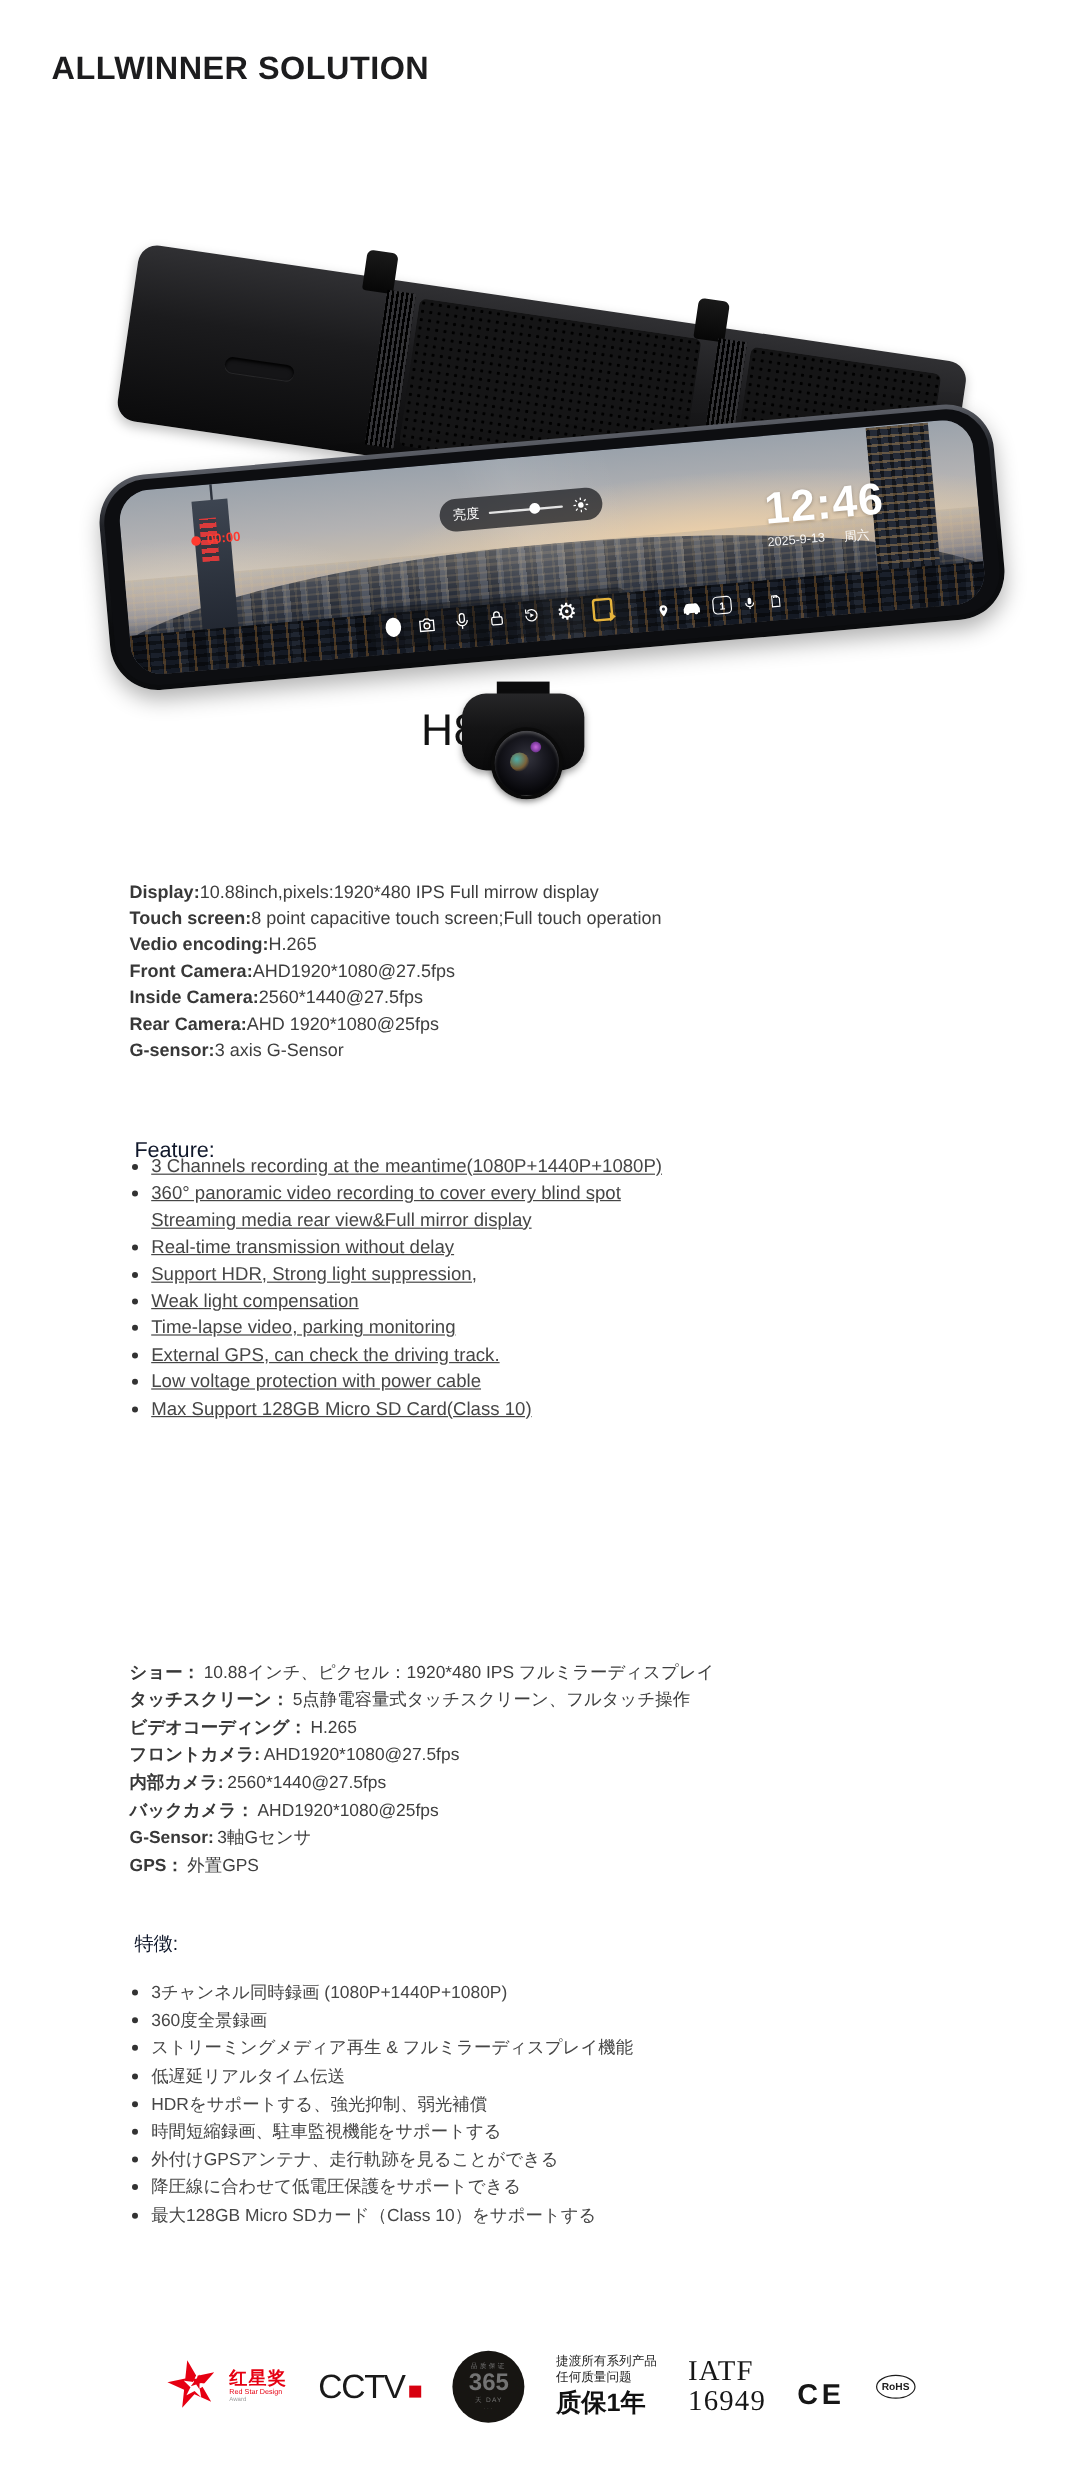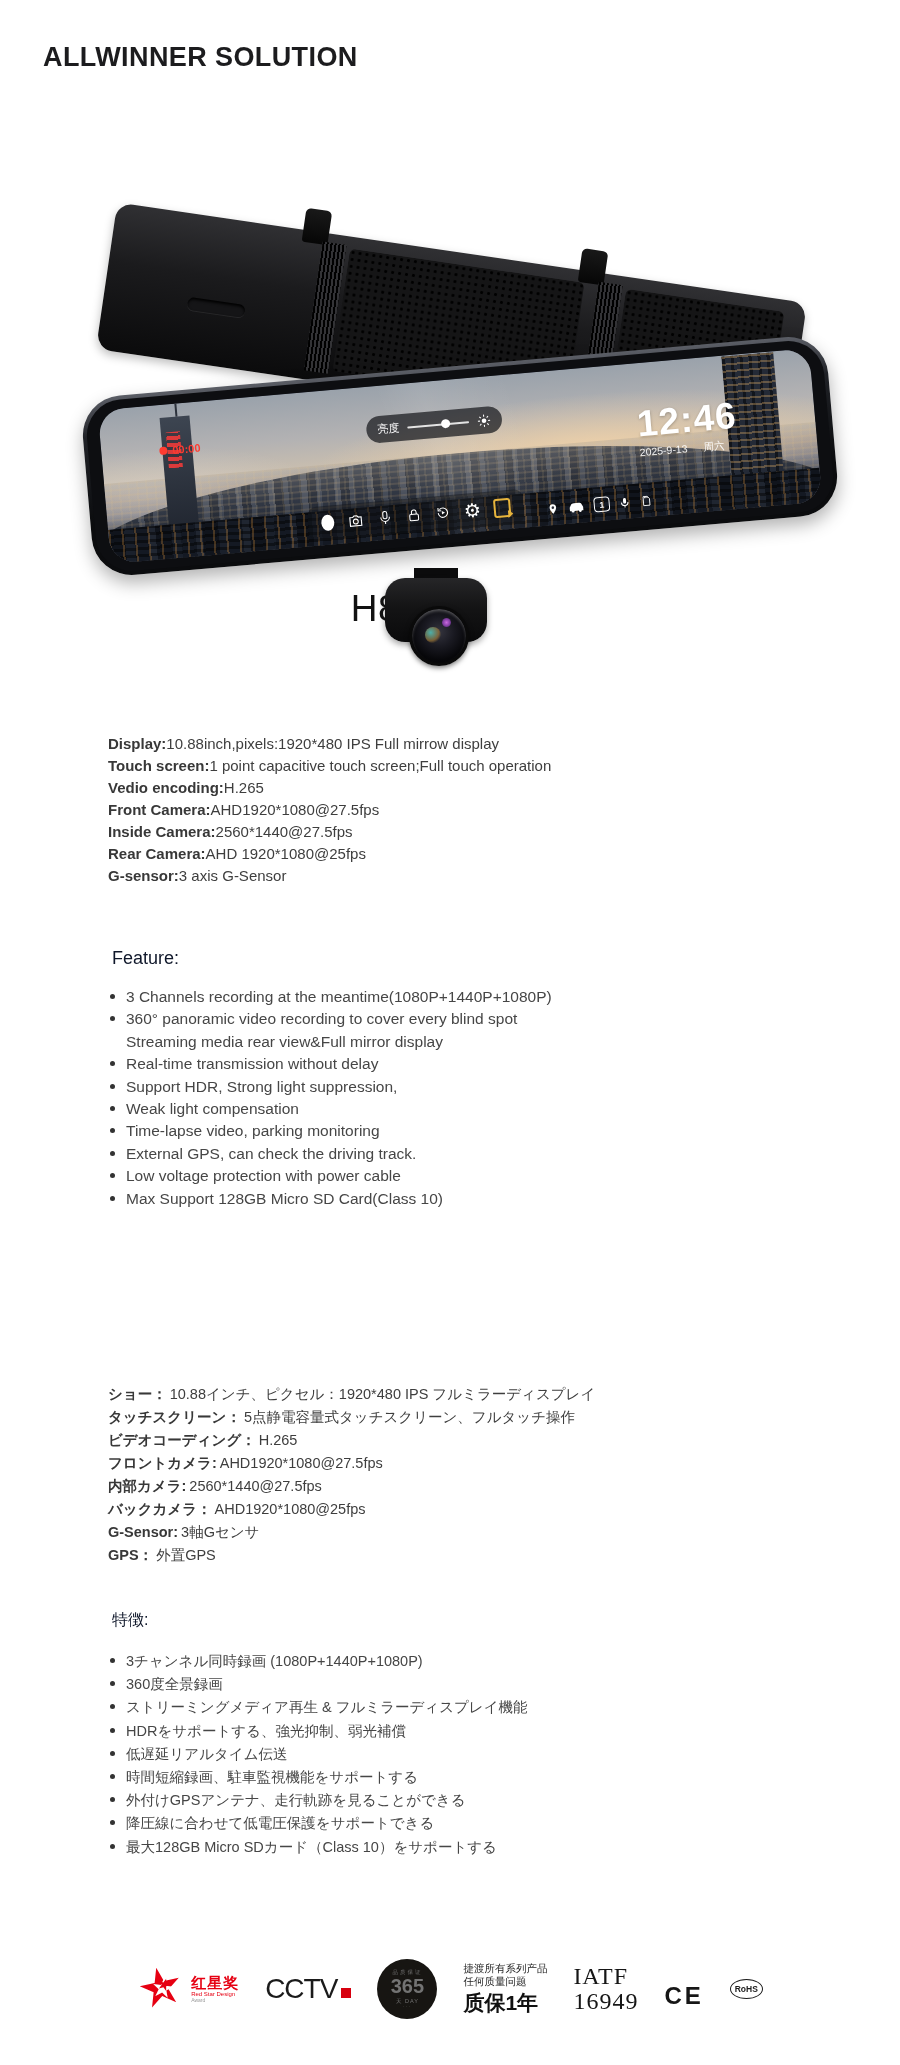--- a/index.html
+++ b/index.html
@@ -112,21 +112,21 @@
   .specs-en{top:733px;}
   .specs-jp{top:1383px;line-height:23px;font-size:14.5px;}
   .spec-label{font-weight:700;color:#383838;}
   .specs-jp .spec-value{padding-left:3px;}
 
   .feat-heading{position:absolute;left:112px;font-size:18px;color:#0f172a;font-weight:400;}
   .fh-en{top:948px;}
   .fh-jp{top:1610px;font-size:16px;}
 
   .feat-list{position:absolute;left:108px;font-size:15.5px;color:#464646;}
-  .fl-en{top:986px;line-height:22.4px;}
+  .fl-en{top:962px;line-height:22.4px;text-decoration:underline;}
   .fl-jp{top:1650px;line-height:23.2px;font-size:14.5px;}
   .feat-li{display:flex;align-items:flex-start;}
   .dot{flex:0 0 18px;position:relative;height:1em;}
   .dot::after{content:"";position:absolute;left:2px;top:8px;width:5px;height:5px;border-radius:50%;background:#333;}
   .feat-li.cont .dot::after{display:none;}
 
   
   .footer{position:absolute;left:0;right:0;top:1946px;height:86px;display:flex;
           align-items:center;justify-content:center;gap:26px;}
   .redstar{display:flex;align-items:center;gap:2px;}
@@ -269,21 +269,21 @@
         </div>
       </div>
     </div>
   </div>
 </div>
 
 <div class="model">H880</div>
 
 <div class="specs specs-en">
   <div><span class="spec-label">Display:</span><span class="spec-value">10.88inch,pixels:1920*480 IPS Full mirrow display</span></div>
-  <div><span class="spec-label">Touch screen:</span><span class="spec-value">1 point capacitive touch screen;Full touch operation</span></div>
+  <div><span class="spec-label">Touch screen:</span><span class="spec-value">8 point capacitive touch screen;Full touch operation</span></div>
   <div><span class="spec-label">Vedio encoding:</span><span class="spec-value">H.265</span></div>
   <div><span class="spec-label">Front Camera:</span><span class="spec-value">AHD1920*1080@27.5fps</span></div>
   <div><span class="spec-label">Inside Camera:</span><span class="spec-value">2560*1440@27.5fps</span></div>
   <div><span class="spec-label">Rear Camera:</span><span class="spec-value">AHD 1920*1080@25fps</span></div>
   <div><span class="spec-label">G-sensor:</span><span class="spec-value">3 axis G-Sensor</span></div>
 </div>
 
 <div class="feat-heading fh-en">Feature:</div>
 
 <div class="feat-list fl-en">
@@ -350,25 +350,25 @@
   <div class="feat-li">
       <span class="dot"></span>
       <span>360度全景録画</span>
     </div>
   <div class="feat-li">
       <span class="dot"></span>
       <span>ストリーミングメディア再生 &amp; フルミラーディスプレイ機能</span>
     </div>
   <div class="feat-li">
       <span class="dot"></span>
+      <span>低遅延リアルタイム伝送</span>
+    </div>
+  <div class="feat-li">
+      <span class="dot"></span>
       <span>HDRをサポートする、強光抑制、弱光補償</span>
-    </div>
-  <div class="feat-li">
-      <span class="dot"></span>
-      <span>低遅延リアルタイム伝送</span>
     </div>
   <div class="feat-li">
       <span class="dot"></span>
       <span>時間短縮録画、駐車監視機能をサポートする</span>
     </div>
   <div class="feat-li">
       <span class="dot"></span>
       <span>外付けGPSアンテナ、走行軌跡を見ることができる</span>
     </div>
   <div class="feat-li">

